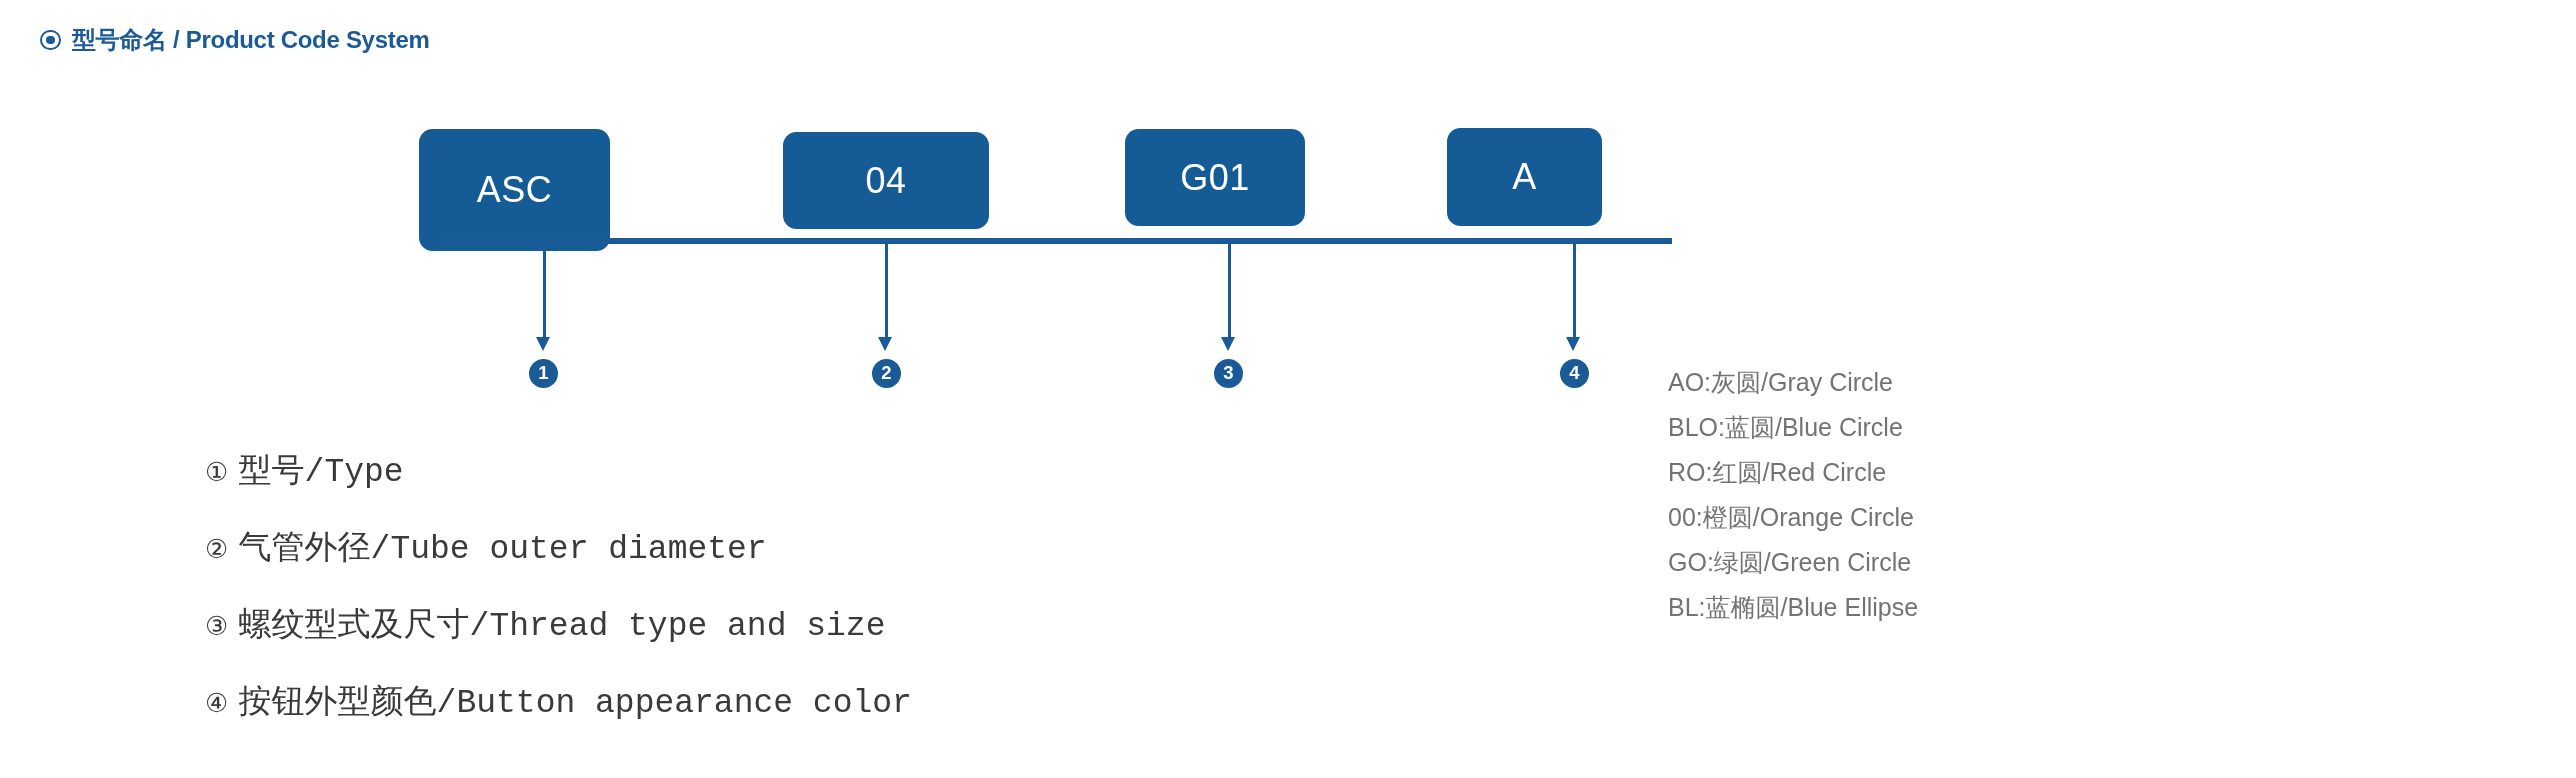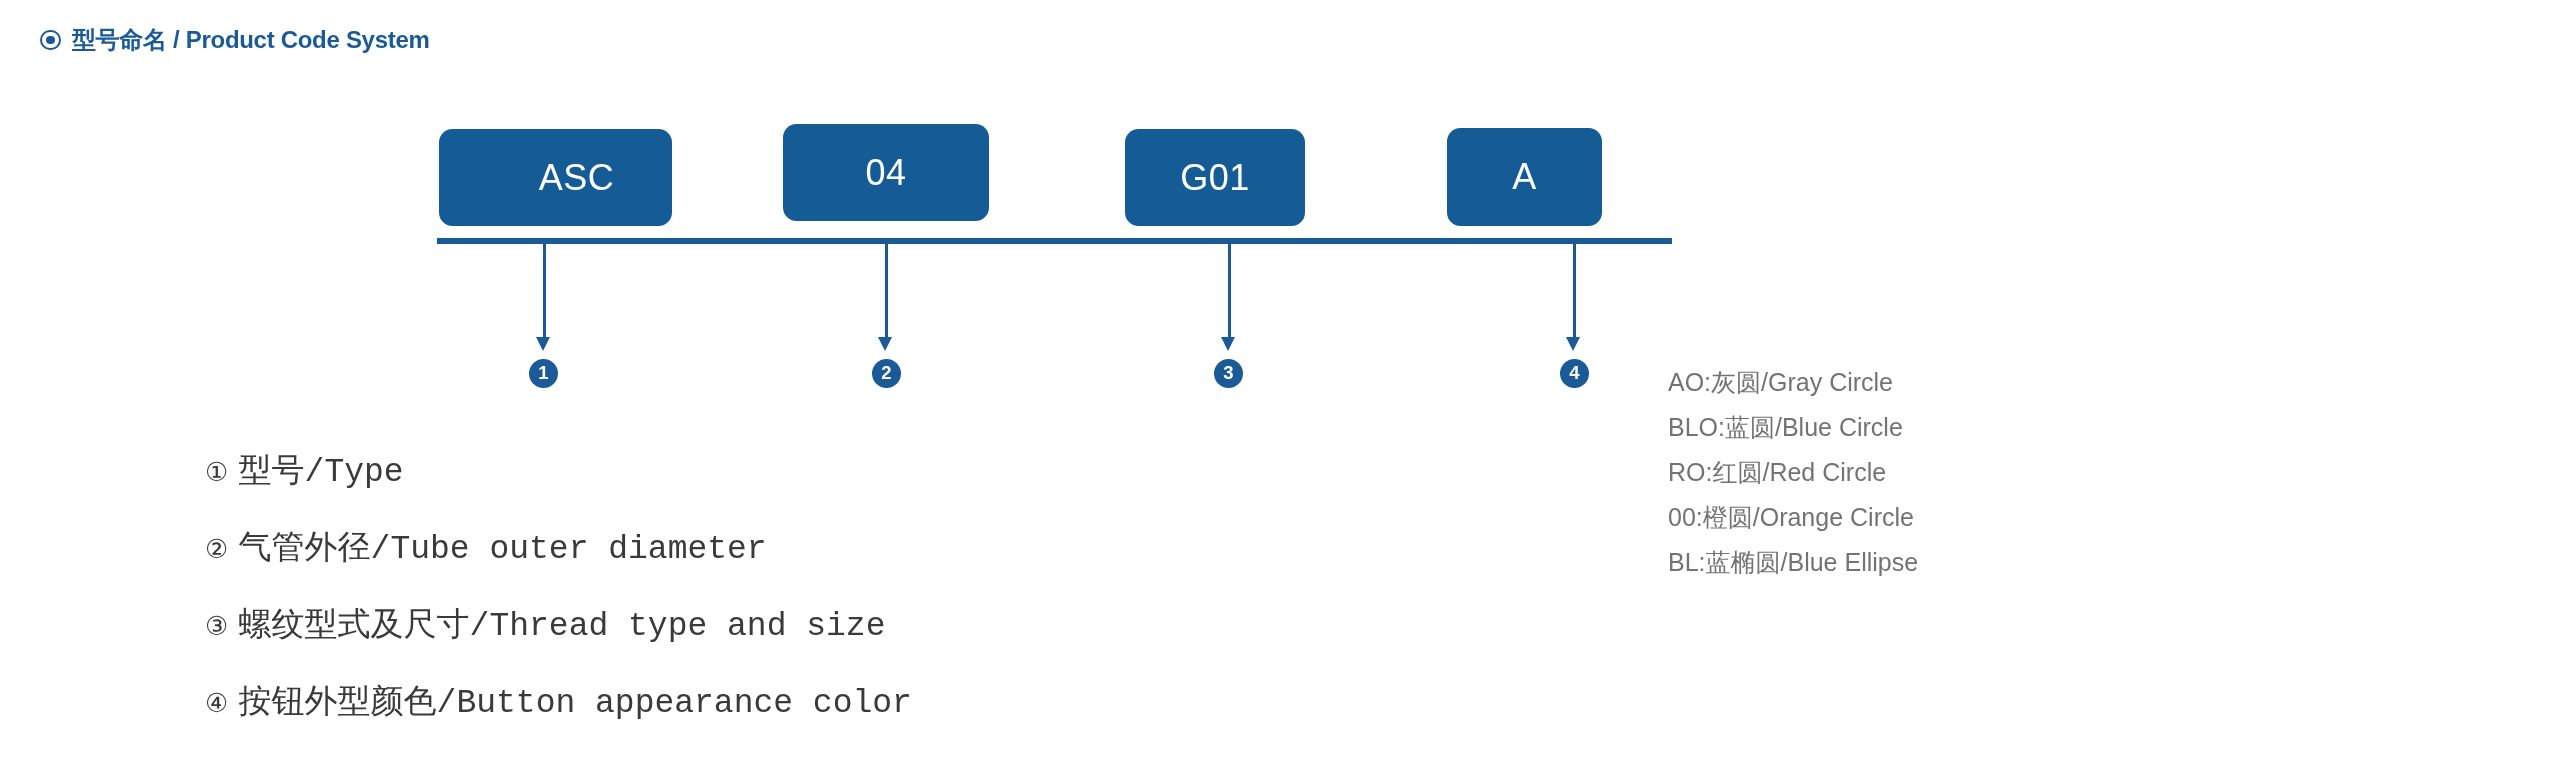--- a/index.html
+++ b/index.html
@@ -156,22 +156,22 @@
 <body>
 
 <div id="page">
 
   <div class="header">
     <span class="header-bullet"></span>
     <span class="header-title">型号命名 / Product Code System</span>
   </div>
 
   <div id="code-boxes">
-      <div class="code-box" style="left: 439px; top: 129px; width: 191px; height: 97px; font-size: 36px; padding-left: 42px;">ASC</div>
-      <div class="code-box" style="left: 783px; top: 124px; width: 206px; height: 97px; font-size: 36px;">04</div>
+      <div class="code-box" style="left: 419px; top: 129px; width: 191px; height: 122px; font-size: 36px;">ASC</div>
+      <div class="code-box" style="left: 783px; top: 132px; width: 206px; height: 97px; font-size: 36px;">04</div>
       <div class="code-box" style="left: 1125px; top: 129px; width: 180px; height: 97px; font-size: 36px;">G01</div>
       <div class="code-box" style="left: 1447px; top: 128px; width: 155px; height: 98px; font-size: 36px;">A</div>
     </div>
 
   <div class="baseline"></div>
 
   <div id="connectors">
       <div class="leader" style="left: 543px;"></div>
       <div class="arrow-head" style="left: 536px;"></div>
       <div class="num-circle" style="left: 529px; top: 359px;">1</div>
@@ -203,17 +203,18 @@
         <span class="legend-marker">④</span>
         <span class="legend-text">按钮外型颜色/Button appearance color</span>
       </div>
     </div>
 
   <div class="color-list" id="color-list">
       <div class="color-row">AO:灰圆/Gray Circle</div>
       <div class="color-row">BLO:蓝圆/Blue Circle</div>
       <div class="color-row">RO:红圆/Red Circle</div>
       <div class="color-row">00:橙圆/Orange Circle</div>
+      <div class="color-row">GO:绿圆/Green Circle</div>
       <div class="color-row">BL:蓝椭圆/Blue Ellipse</div>
     </div>
 
 </div>
 
 
 </body></html>

